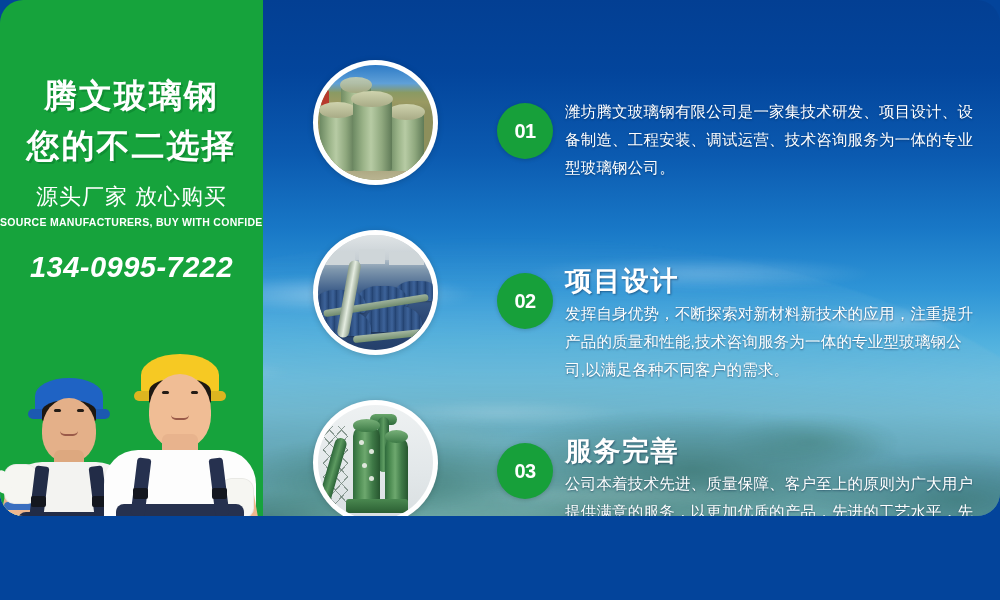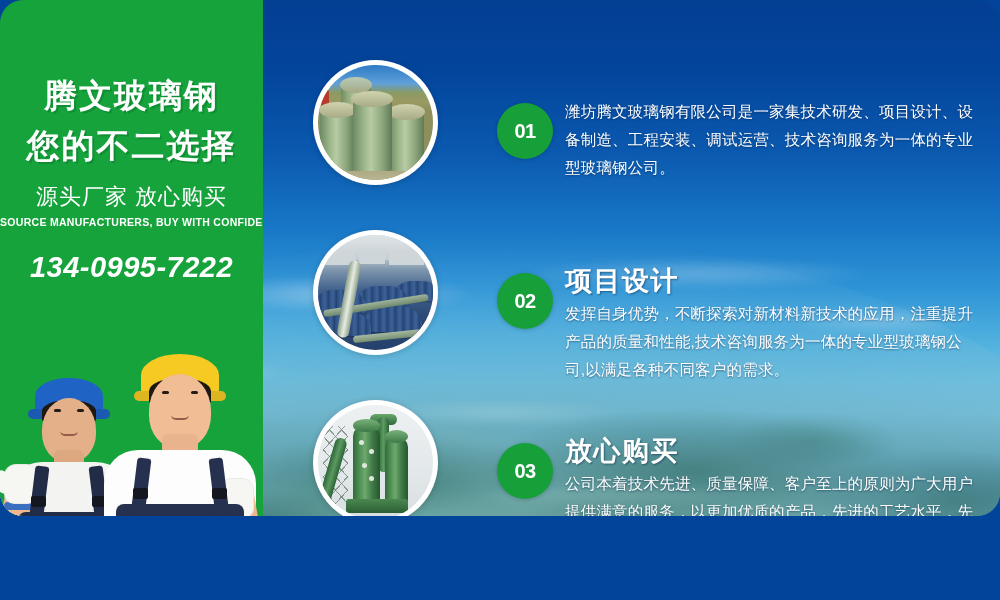--- a/index.html
+++ b/index.html
@@ -499,18 +499,18 @@
     <div class="num-circle">02</div>
     <div class="feature-body">
       <div class="feat-title">项目设计</div>
       <div class="feat-desc">发挥自身优势，不断探索对新材料新技术的应用，注重提升产品的质量和性能,技术咨询服务为一体的专业型玻璃钢公司,以满足各种不同客户的需求。</div>
     </div>
   </div>
 
   <div class="feature feature-3">
     <div class="num-circle">03</div>
     <div class="feature-body">
-      <div class="feat-title">放心购买</div>
+      <div class="feat-title">服务完善</div>
       <div class="feat-desc">公司本着技术先进、质量保障、客户至上的原则为广大用户提供满意的服务，以更加优质的产品，先进的工艺水平，先进的工艺水平，诚挚服务好每一位客户。</div>
     </div>
   </div>
 
 </div>
 
 </body></html>

